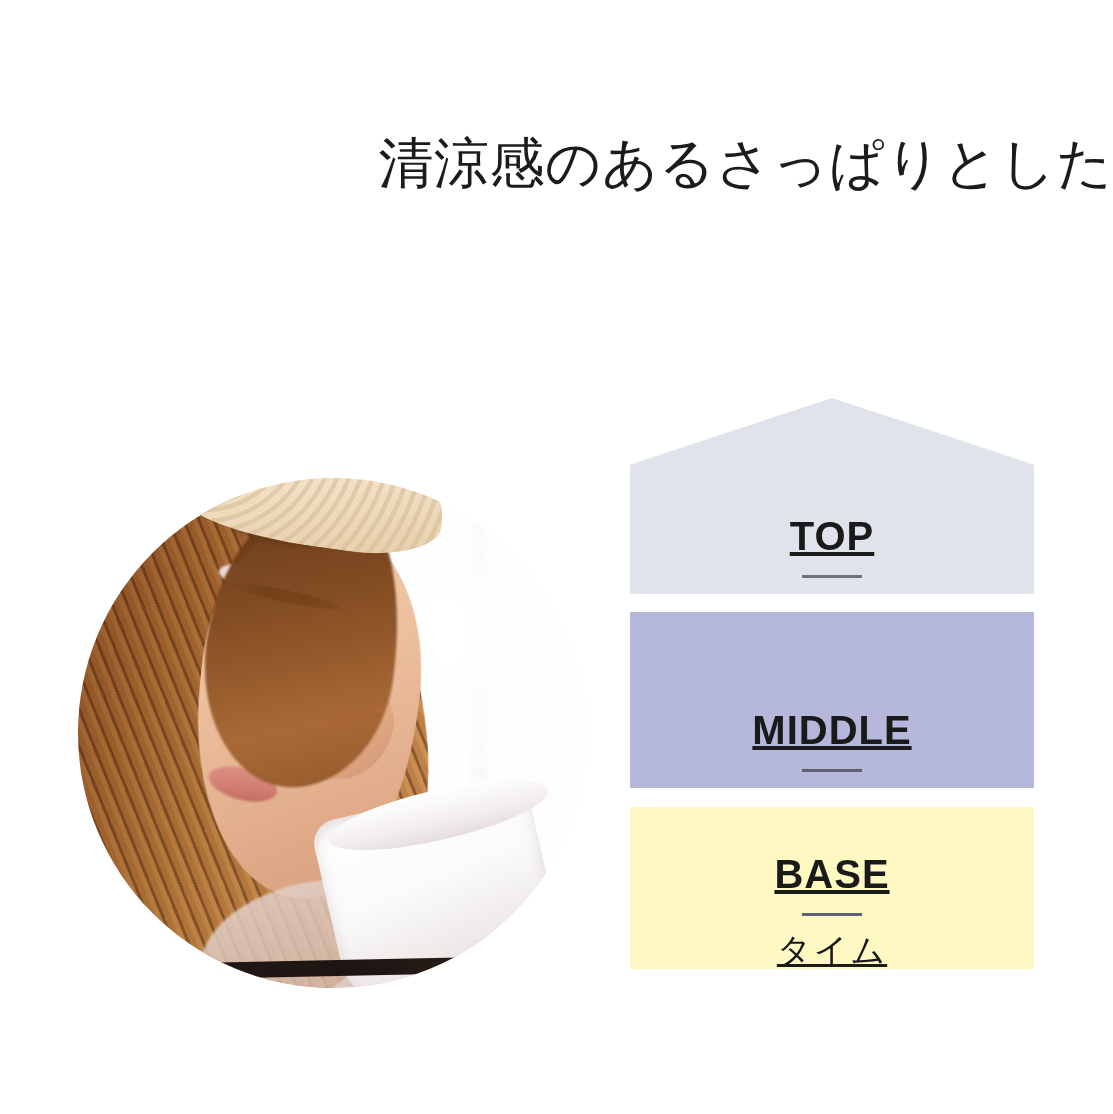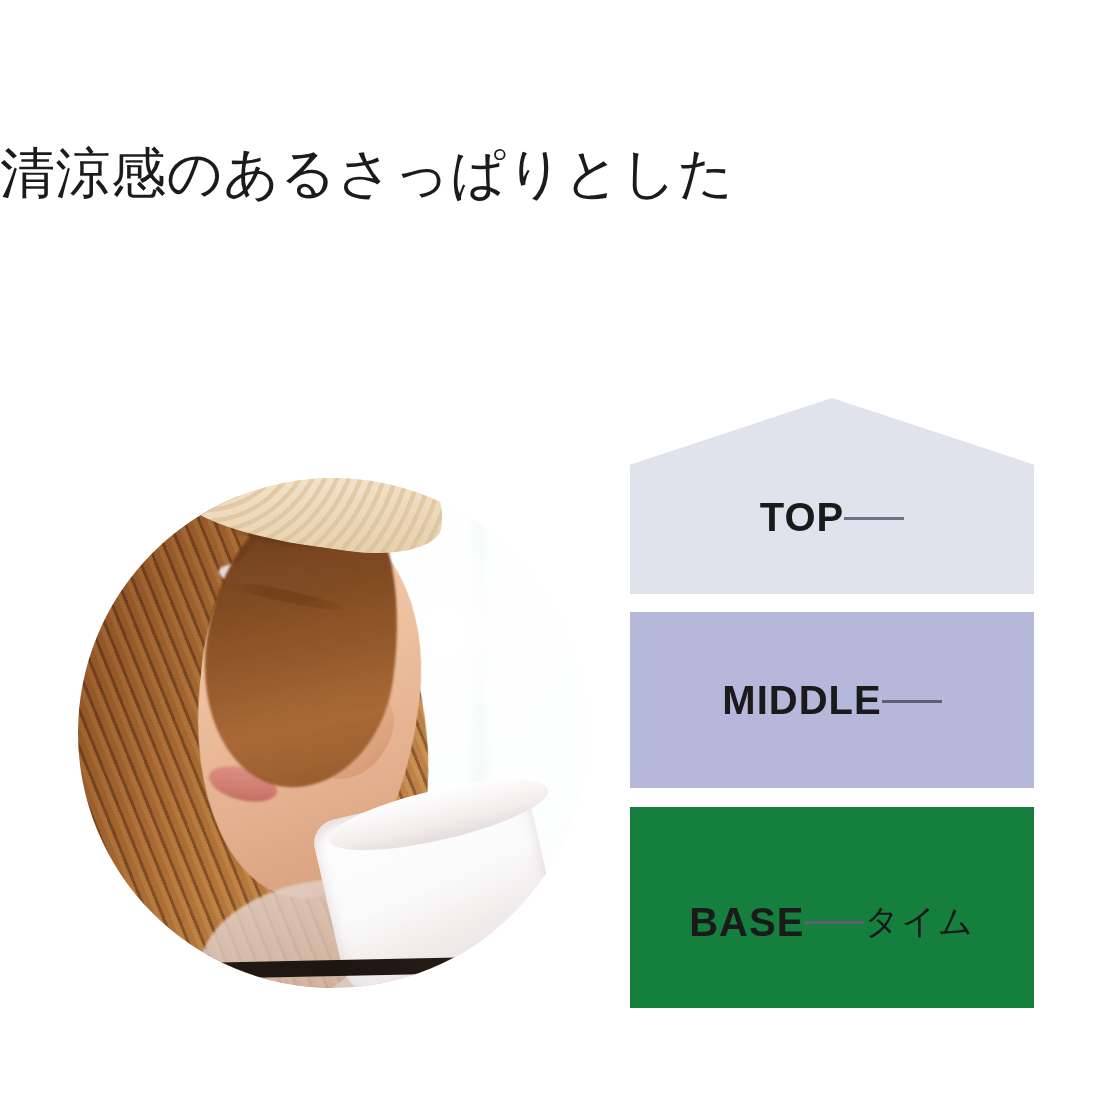--- a/index.html
+++ b/index.html
@@ -12,24 +12,24 @@
     height: 1114px;
     position: relative;
     overflow: hidden;
     font-family: "Liberation Sans", "DejaVu Sans", sans-serif;
     color: #1c1c1c;
   }
 
   
   .heading {
     position: absolute;
-    top: 136px;
+    top: 126px;
     left: 0;
     width: 1113px;
-    text-align: left;
+    text-align: right;
     line-height: 1.35;
     font-size: 55px;
     font-weight: 500;
     letter-spacing: 0.5px;
     color: #1b1b1b;
   }
   .heading-line {
     display: block;
     white-space: nowrap;
   }
@@ -231,41 +231,42 @@
     left: 630px;
     top: 398px;
     width: 404px;
     height: 588px;
   }
   .band {
     position: absolute;
     left: 0;
     width: 404px;
     display: flex;
-    flex-direction: row;
+    flex-direction: column;
     align-items: center;
-    justify-content: center;
+    justify-content: flex-end;
     box-sizing: border-box;
+    text-decoration: underline;
   }
   .band-top {
     top: 0;
     height: 196px;
     background: #e1e3ec;
     clip-path: polygon(50% 0%, 100% 34%, 100% 100%, 0% 100%, 0% 34%);
     padding-top: 42px;
   }
   .band-middle {
     top: 214px;
     height: 176px;
     background: #b5b8da;
   }
   .band-base {
     top: 409px;
-    height: 201px;
-    background: #15803d;
+    height: 162px;
+    background: #fef9c3;
     padding-top: 28px;
   }
   .band-en {
     font-size: 40px;
     font-weight: 700;
     letter-spacing: 1px;
     color: #1a1a1a;
     line-height: 1.05;
   }
   .band-rule {

